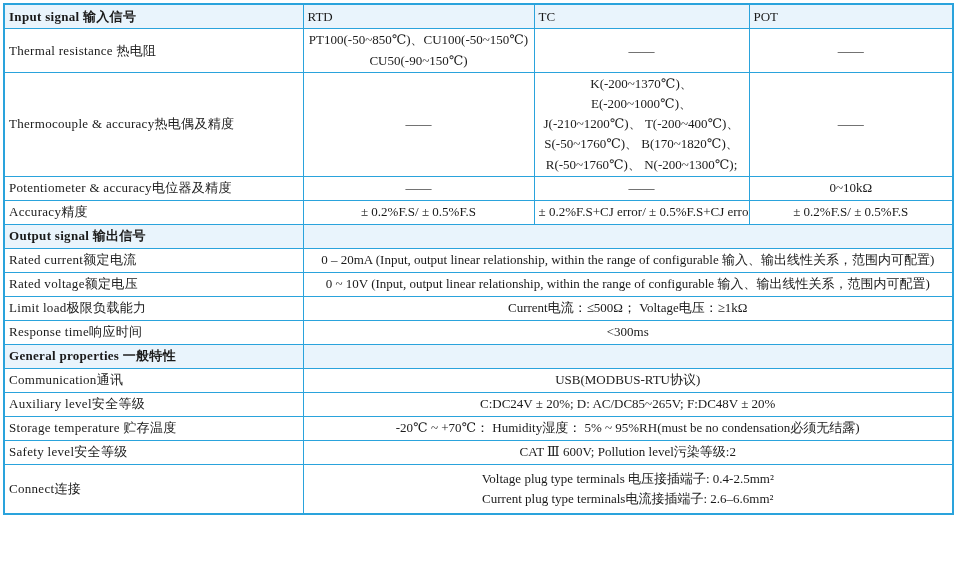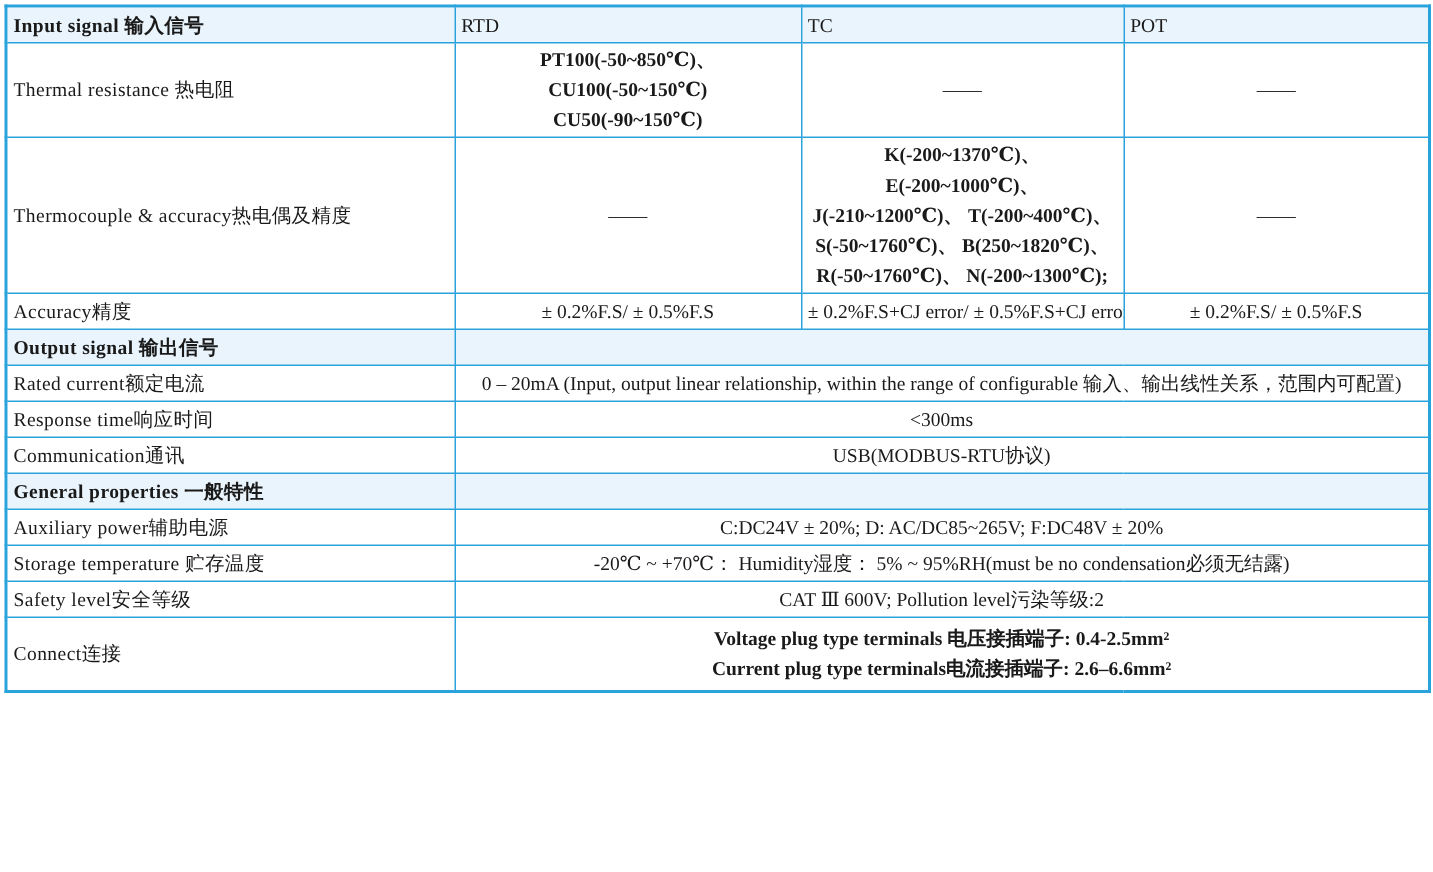--- a/index.html
+++ b/index.html
@@ -49,21 +49,21 @@
   td.section-fill {
     background: #e9f4fc;
   }
   tr.r-std td { height: 21px; }
   tr.r-thermal td { height: 41px; }
   tr.r-tcrow td { height: 88px; }
   tr.r-connect td { height: 46px; }
   .small { font-size: 11.5px; }
   .tiny { font-size: 10.5px; }
   .nowrap { white-space: nowrap; }
-  .line { line-height: 1.55; font-weight: bold; }
+  .line { line-height: 1.55; }
   td.val .line { text-align: center; }
 </style>
 </head>
 <body>
 
 <div class="page">
   <table class="spec-table">
     <colgroup>
       <col style="width:299px">
       <col style="width:231px">
@@ -88,59 +88,73 @@
       <td class="val">——</td>
       <td class="val">——</td>
     </tr>
 
     <tr class="r-tcrow">
       <td class="lbl">Thermocouple &amp; accuracy热电偶及精度</td>
       <td class="val">——</td>
       <td class="val small">
         <div class="line">K(-200~1370℃)、 E(-200~1000℃)、</div>
         <div class="line">J(-210~1200℃)、 T(-200~400℃)、</div>
-        <div class="line">S(-50~1760℃)、 B(250~1820℃)、</div>
+        <div class="line">S(-50~1760℃)、 B(170~1820℃)、</div>
         <div class="line">R(-50~1760℃)、 N(-200~1300℃);</div>
       </td>
       <td class="val">——</td>
     </tr>
 
+    <tr class="r-std">
+      <td class="lbl">Potentiometer &amp; accuracy电位器及精度</td>
+      <td class="val">——</td>
+      <td class="val">——</td>
+      <td class="val">0~10kΩ</td>
+    </tr>
 
     <tr class="r-std">
       <td class="lbl">Accuracy精度</td>
       <td class="val nowrap">± 0.2%F.S/ ± 0.5%F.S</td>
       <td class="val tiny nowrap">± 0.2%F.S+CJ error/ ± 0.5%F.S+CJ error</td>
       <td class="val nowrap">± 0.2%F.S/ ± 0.5%F.S</td>
     </tr>
 
     <tr class="r-std">
       <td class="lbl hdr">Output signal 输出信号</td>
       <td class="section-fill" colspan="3"></td>
     </tr>
 
     <tr class="r-std">
       <td class="lbl">Rated current额定电流</td>
       <td class="val nowrap" colspan="3">0 – 20mA (Input, output linear relationship, within the range of configurable 输入、输出线性关系，范围内可配置)</td>
     </tr>
     <tr class="r-std">
+      <td class="lbl">Rated voltage额定电压</td>
+      <td class="val nowrap" colspan="3">0 ~ 10V (Input, output linear relationship, within the range of configurable 输入、输出线性关系，范围内可配置)</td>
+    </tr>
+    <tr class="r-std">
+      <td class="lbl">Limit load极限负载能力</td>
+      <td class="val" colspan="3">Current电流：≤500Ω；  Voltage电压：≥1kΩ</td>
+    </tr>
+    <tr class="r-std">
       <td class="lbl">Response time响应时间</td>
       <td class="val" colspan="3">&lt;300ms</td>
     </tr>
+    <tr class="r-std">
+      <td class="lbl hdr">General properties 一般特性</td>
+      <td class="section-fill" colspan="3"></td>
+    </tr>
+
     <tr class="r-std">
       <td class="lbl">Communication通讯</td>
       <td class="val" colspan="3">USB(MODBUS-RTU协议)</td>
     </tr>
 
     <tr class="r-std">
-      <td class="lbl hdr">General properties 一般特性</td>
-      <td class="section-fill" colspan="3"></td>
-    </tr>
-
-    <tr class="r-std">
-      <td class="lbl">Auxiliary power辅助电源</td>
+      <td class="lbl">Auxiliary level安全等级</td>
       <td class="val" colspan="3">C:DC24V ± 20%;  D: AC/DC85~265V;  F:DC48V ± 20%</td>
     </tr>
     <tr class="r-std">
       <td class="lbl">Storage temperature 贮存温度</td>
       <td class="val nowrap" colspan="3">-20℃ ~ +70℃：  Humidity湿度：  5% ~ 95%RH(must be no condensation必须无结露)</td>
     </tr>
     <tr class="r-std">
       <td class="lbl">Safety level安全等级</td>
       <td class="val" colspan="3">CAT Ⅲ 600V;  Pollution level污染等级:2</td>
     </tr>

